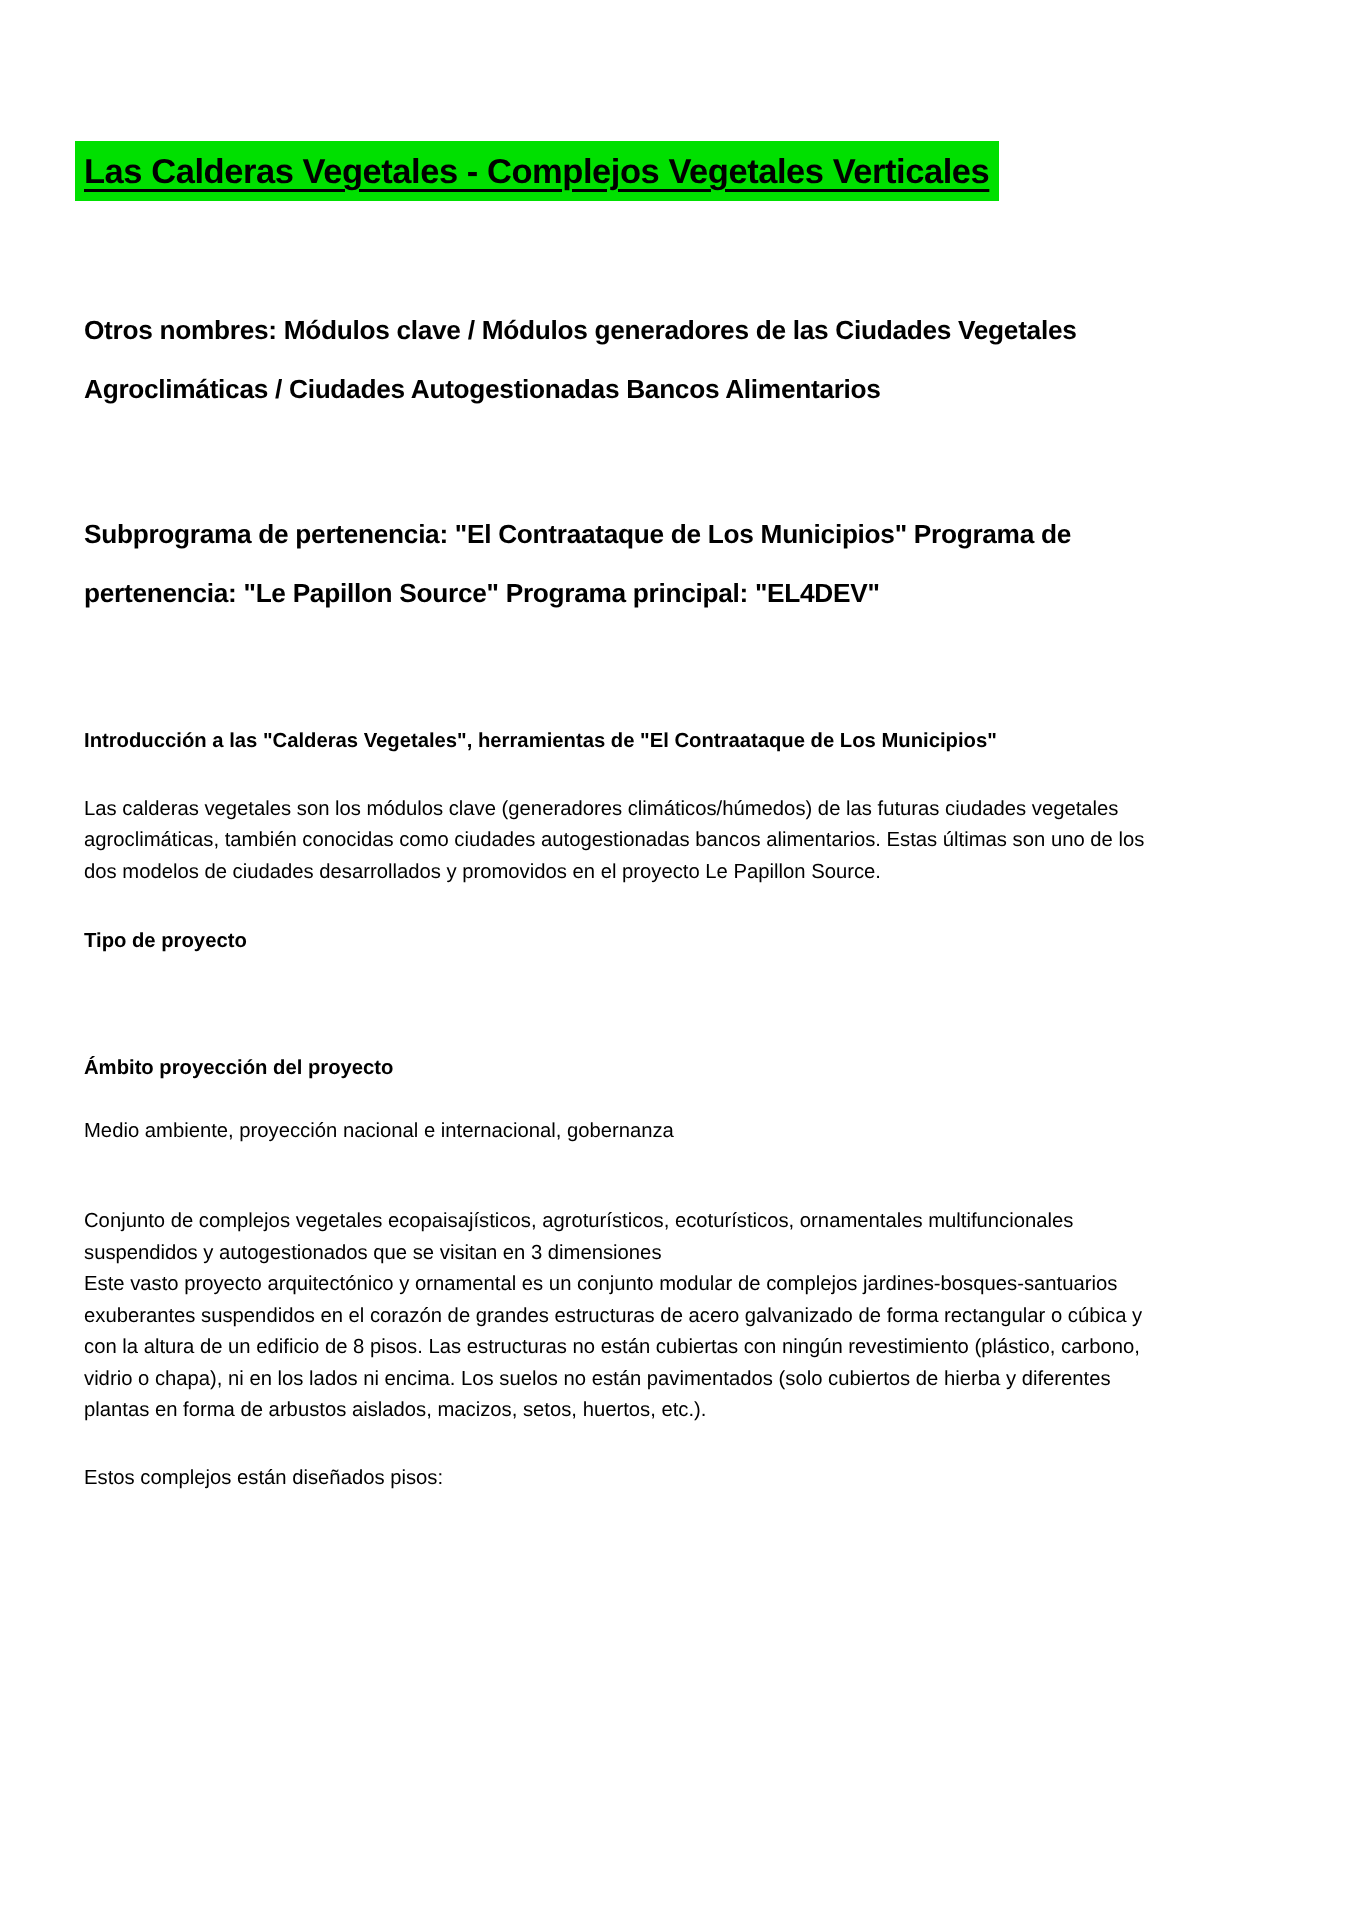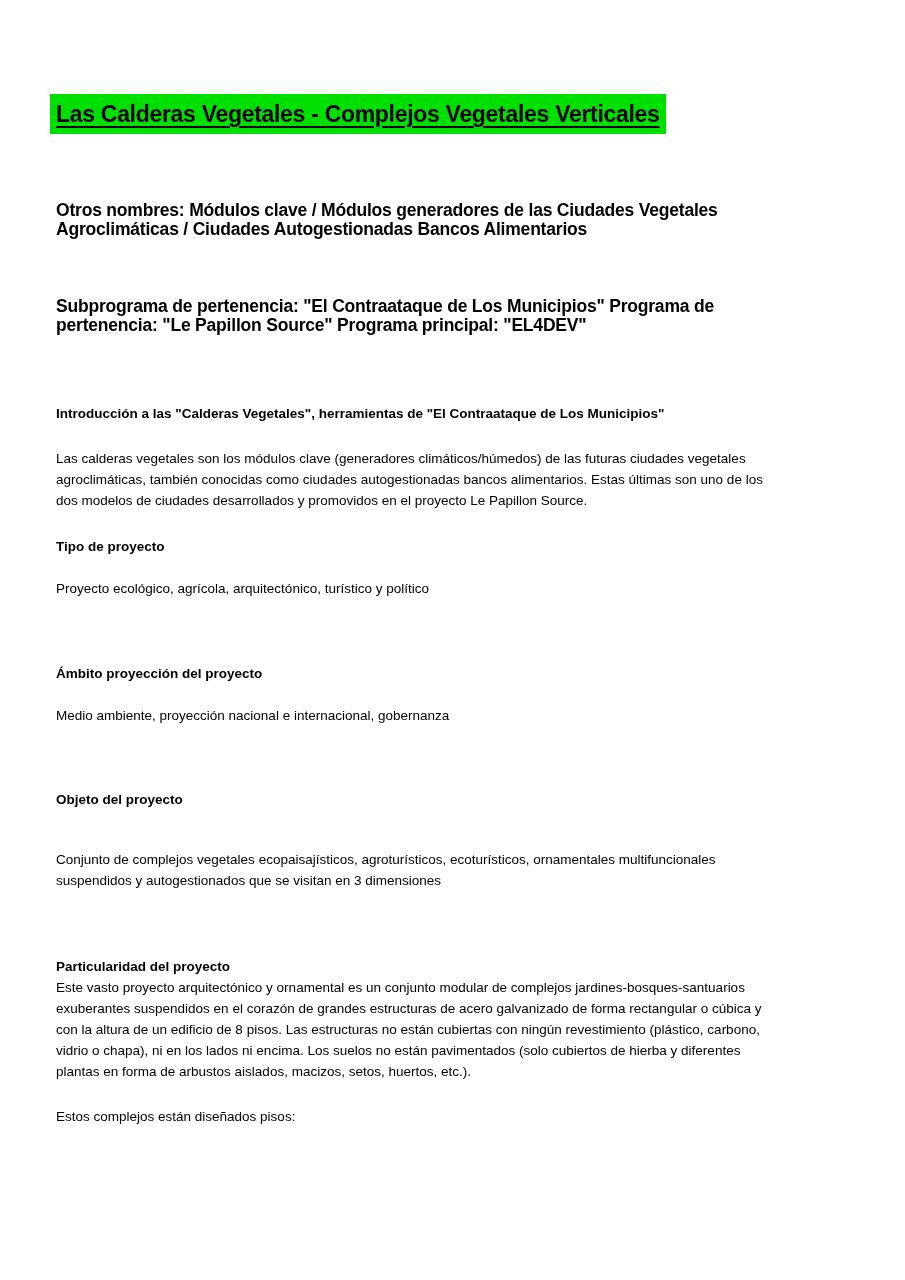--- a/index.html
+++ b/index.html
@@ -27,21 +27,21 @@
     padding: 0 6px;
     text-decoration: underline;
     text-decoration-thickness: 2px;
     text-underline-offset: 4px;
     white-space: pre;
   }
   .h2 {
     font-size: 17.5px;
     font-weight: bold;
     letter-spacing: -0.2px;
-    line-height: 19px;
+    line-height: 39px;
     white-space: pre;
   }
   .h3 {
     font-size: 13.5px;
     font-weight: bold;
     line-height: 21px;
     white-space: pre;
   }
   .body-text {
     font-size: 13.5px;
@@ -62,30 +62,27 @@
 
   <h2 class="h2" style="margin-top:58px">Subprograma de pertenencia: "El Contraataque de Los Municipios" Programa de
 pertenencia: "Le Papillon Source" Programa principal: "EL4DEV"</h2>
 
   <h3 class="h3" style="margin-top:68px">Introducción a las "Calderas Vegetales", herramientas de "El Contraataque de Los Municipios"</h3>
   <p class="body-text" style="margin-top:24px">Las calderas vegetales son los módulos clave (generadores climáticos/húmedos) de las futuras ciudades vegetales
 agroclimáticas, también conocidas como ciudades autogestionadas bancos alimentarios. Estas últimas son uno de los
 dos modelos de ciudades desarrollados y promovidos en el proyecto Le Papillon Source.</p>
 
   <h3 class="h3" style="margin-top:25px">Tipo de proyecto</h3>
-  <p class="body-text" style="margin-top:21px">Proyecto ecológico, agrícola, arquitectónico, turístico y político</p>
 
   <h3 class="h3" style="margin-top:64px">Ámbito proyección del proyecto</h3>
   <p class="body-text" style="margin-top:21px">Medio ambiente, proyección nacional e internacional, gobernanza</p>
 
-  <h3 class="h3" style="margin-top:63px">Objeto del proyecto</h3>
   <p class="body-text" style="margin-top:39px">Conjunto de complejos vegetales ecopaisajísticos, agroturísticos, ecoturísticos, ornamentales multifuncionales
 suspendidos y autogestionados que se visitan en 3 dimensiones</p>
 
-  <h3 class="h3" style="margin-top:65px">Particularidad del proyecto</h3>
   <p class="body-text" style="">Este vasto proyecto arquitectónico y ornamental es un conjunto modular de complejos jardines-bosques-santuarios
 exuberantes suspendidos en el corazón de grandes estructuras de acero galvanizado de forma rectangular o cúbica y
 con la altura de un edificio de 8 pisos. Las estructuras no están cubiertas con ningún revestimiento (plástico, carbono,
 vidrio o chapa), ni en los lados ni encima. Los suelos no están pavimentados (solo cubiertos de hierba y diferentes
 plantas en forma de arbustos aislados, macizos, setos, huertos, etc.).</p>
 
   <p class="body-text" style="margin-top:24px">Estos complejos están diseñados pisos:</p>
 
 </div>
 

